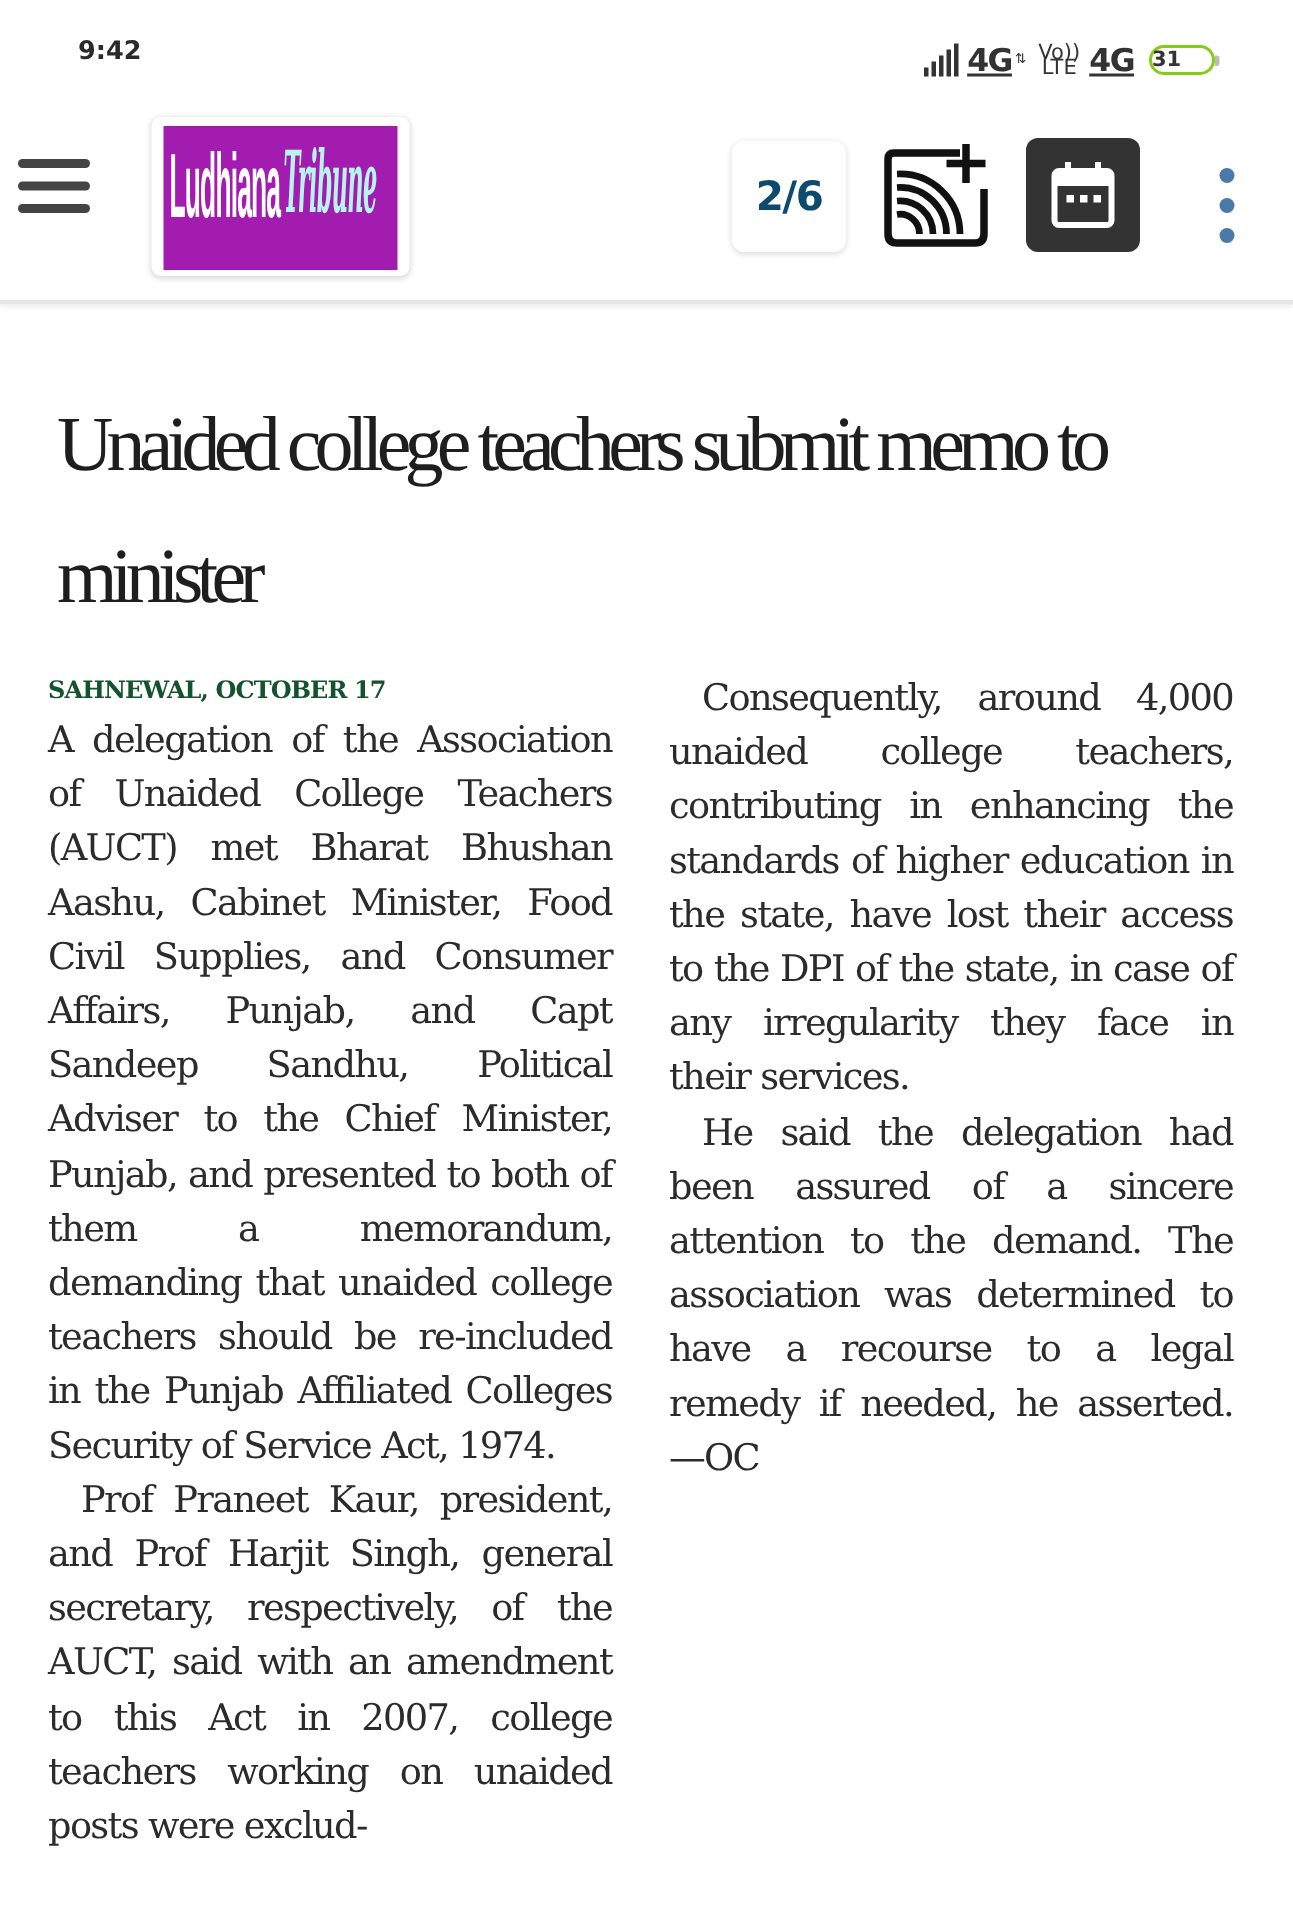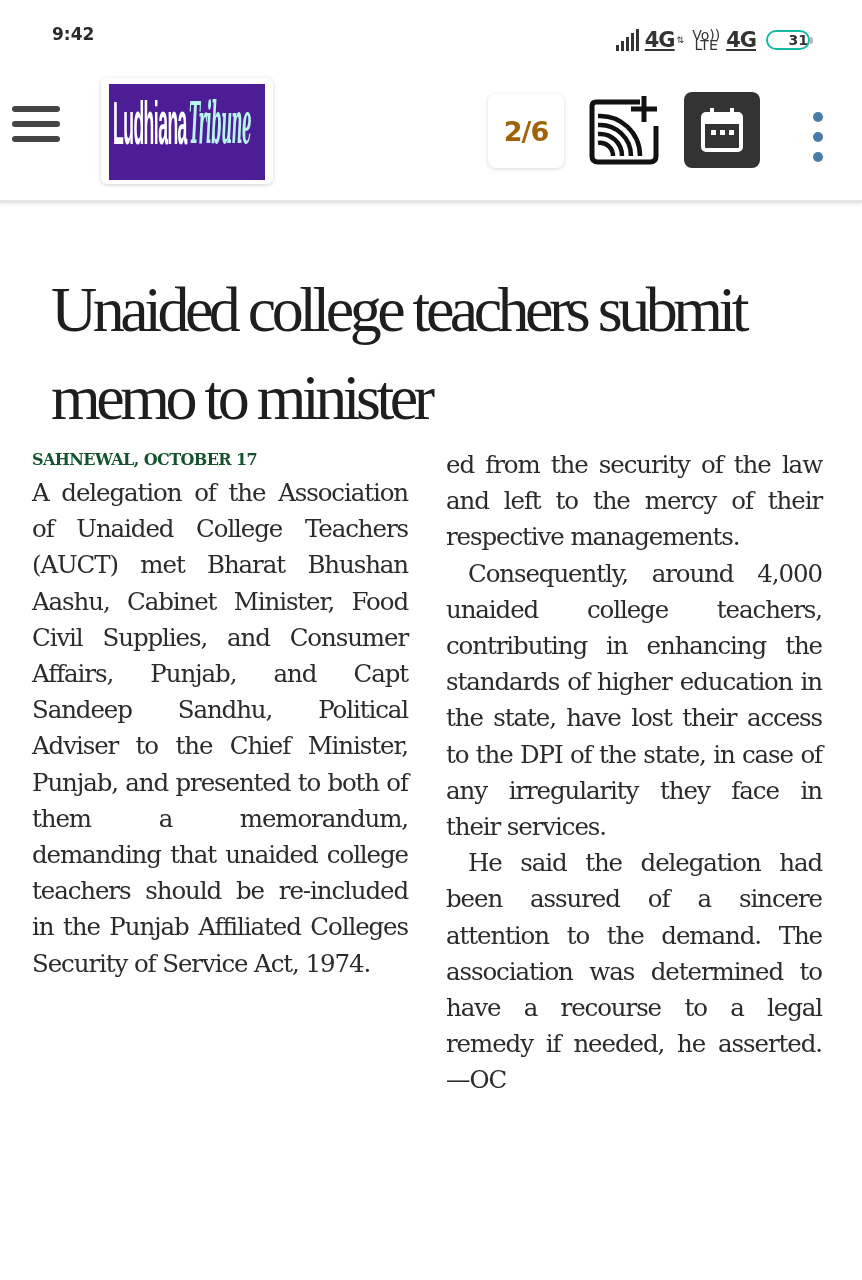--- a/index.html
+++ b/index.html
@@ -21,22 +21,22 @@
     position: absolute; right: 52px; top: 26px; height: 28px;
     display: flex; align-items: center; gap: 6px; color: #333;
     font-family: "DejaVu Sans", sans-serif;
   }
   .signal { display: flex; align-items: flex-end; gap: 2px; height: 22px; }
   .signal span { width: 3px; background: #333; display: block; }
   .net-4g { font-size: 21px; font-weight: bold; letter-spacing: -1px; text-decoration: underline; }
   .arrows { font-size: 9px; margin-left: -4px; margin-right: 2px; }
   .volte { font-size: 14px; line-height: 10px; text-align: center; font-weight: normal; }
   .battery {
-    width: 44px; height: 20px; border: 2px solid #14b8a6; border-radius: 10px;
-    display: flex; align-items: center; justify-content: flex-end;
+    width: 44px; height: 20px; border: 2px solid #84cc16; border-radius: 10px;
+    display: flex; align-items: center; justify-content: flex-start;
     font-size: 14px; font-weight: bold; box-sizing: border-box; margin-left: 4px;
     position: relative;
   }
   .battery::after {
     content: ""; position: absolute; right: -5px; top: 5px; width: 3px; height: 7px;
     background: #bbb; border-radius: 0 2px 2px 0;
   }
 
   .app-header {
     position: absolute; left: 0; top: 76px; width: 862px; height: 124px;
@@ -50,41 +50,41 @@
     box-sizing: border-box;
   }
   .menu-btn span { display: block; height: 6px; background: #444; border-radius: 3px; }
   .logo-card {
     position: absolute; left: 101px; top: 2px; width: 172px; height: 106px;
     background: #fff; border-radius: 6px;
     box-shadow: 0 1px 4px rgba(0,0,0,0.18);
   }
   .logo {
     position: absolute; left: 8px; top: 6px; width: 156px; height: 96px;
-    background: #4c1d95; overflow: hidden;
+    background: #a21caf; overflow: hidden;
     display: flex; align-items: center; justify-content: center;
   }
   .logo-text1 {
     color: #fff; font-family: "Liberation Sans", sans-serif; font-weight: bold;
     font-size: 32px; transform: scaleX(0.55) scaleY(1.9); transform-origin: left center;
     display: inline-block; white-space: nowrap; position: absolute; left: 4px; top: 22px;
     letter-spacing: -1px;
   }
   .logo-text2 {
     color: #b8f4ee; font-family: "DejaVu Serif", serif; font-weight: bold;
     font-size: 30px; transform: scaleX(0.5) scaleY(1.9); transform-origin: left center;
     display: inline-block; white-space: nowrap; position: absolute; left: 80px; top: 22px;
     letter-spacing: -1px; font-style: italic;
   }
   .page-counter {
     position: absolute; left: 488px; top: 18px; width: 76px; height: 74px;
     background: #fff; border-radius: 8px;
     box-shadow: 0 1px 4px rgba(0,0,0,0.15);
     display: flex; align-items: center; justify-content: center;
-    font-size: 27px; color: #a16207; font-weight: bold;
+    font-size: 27px; color: #0c4a6e; font-weight: bold;
     font-family: "DejaVu Sans", sans-serif; letter-spacing: -1px;
   }
   .rss-btn {
     position: absolute; left: 588px; top: 16px; width: 74px; height: 74px;
   }
   .calendar-btn {
     position: absolute; left: 684px; top: 16px; width: 76px; height: 76px;
     background: #333333; border-radius: 8px;
     display: flex; align-items: center; justify-content: center;
   }
@@ -92,22 +92,22 @@
     position: absolute; left: 806px; top: 36px; width: 24px; height: 50px;
     display: flex; flex-direction: column; justify-content: space-between; align-items: center;
   }
   .more-btn span { width: 10px; height: 10px; border-radius: 50%; background: #4a7aa8; display: block; }
 
   .article {
     position: absolute; left: 0; top: 203px; width: 862px; height: 1077px;
   }
   .headline {
     position: absolute; left: 34px; top: 46px; width: 800px;
-    font-family: "Liberation Serif", serif; font-size: 64px; line-height: 88px;
-    color: #1e1e1e; letter-spacing: -4.5px; margin: 17px; font-weight: normal;
+    font-family: "Liberation Serif", serif; font-size: 52px; line-height: 88px;
+    color: #1e1e1e; letter-spacing: -4.5px; margin: 4px; font-weight: normal;
   }
   .column {
     position: absolute; top: 244px; width: 376px;
     font-family: "DejaVu Serif", serif; font-size: 24.5px; line-height: 36.2px;
     color: #2b2b2b; letter-spacing: -1.1px; text-align: justify;
   }
   .col-left { left: 32px; }
   .col-right { left: 446px; }
   .column p { margin: 0; text-indent: 22px; }
   .column p.first { text-indent: 0; }
@@ -186,20 +186,20 @@
       <span></span>
   </div>
 </div>
 
 <div class="article">
   <h1 class="headline">Unaided college teachers submit memo to minister</h1>
 
   <div class="column col-left">
     <span class="dateline">SAHNEWAL, OCTOBER 17</span>
     <p class="first">A delegation of the Association of Unaided College Teachers (AUCT) met Bharat Bhushan Aashu, Cabinet Minister, Food Civil Supplies, and Consumer Affairs, Punjab, and Capt Sandeep Sandhu, Political Adviser to the Chief Minister, Punjab, and presented to both of them a memorandum, demanding that unaided college teachers should be re-included in the Punjab Affiliated Colleges Security of Service Act, 1974.</p>
+    <p>Prof Praneet Kaur, president, and Prof Harjit Singh, general secretary, respectively, of the AUCT, said with an amendment to this Act in 2007, college teachers working on unaided posts were exclud-</p>
   </div>
 
   <div class="column col-right">
-    <p class="first">ed from the security of the law and left to the mercy of their respective managements.</p>
     <p>Consequently, around 4,000 unaided college teachers, contributing in enhancing the standards of higher education in the state, have lost their access to the DPI of the state, in case of any irregularity they face in their services.</p>
     <p>He said the delegation had been assured of a sincere attention to the demand. The association was determined to have a recourse to a legal remedy if needed, he asserted. —OC</p>
   </div>
 </div>
 
 </body></html>

